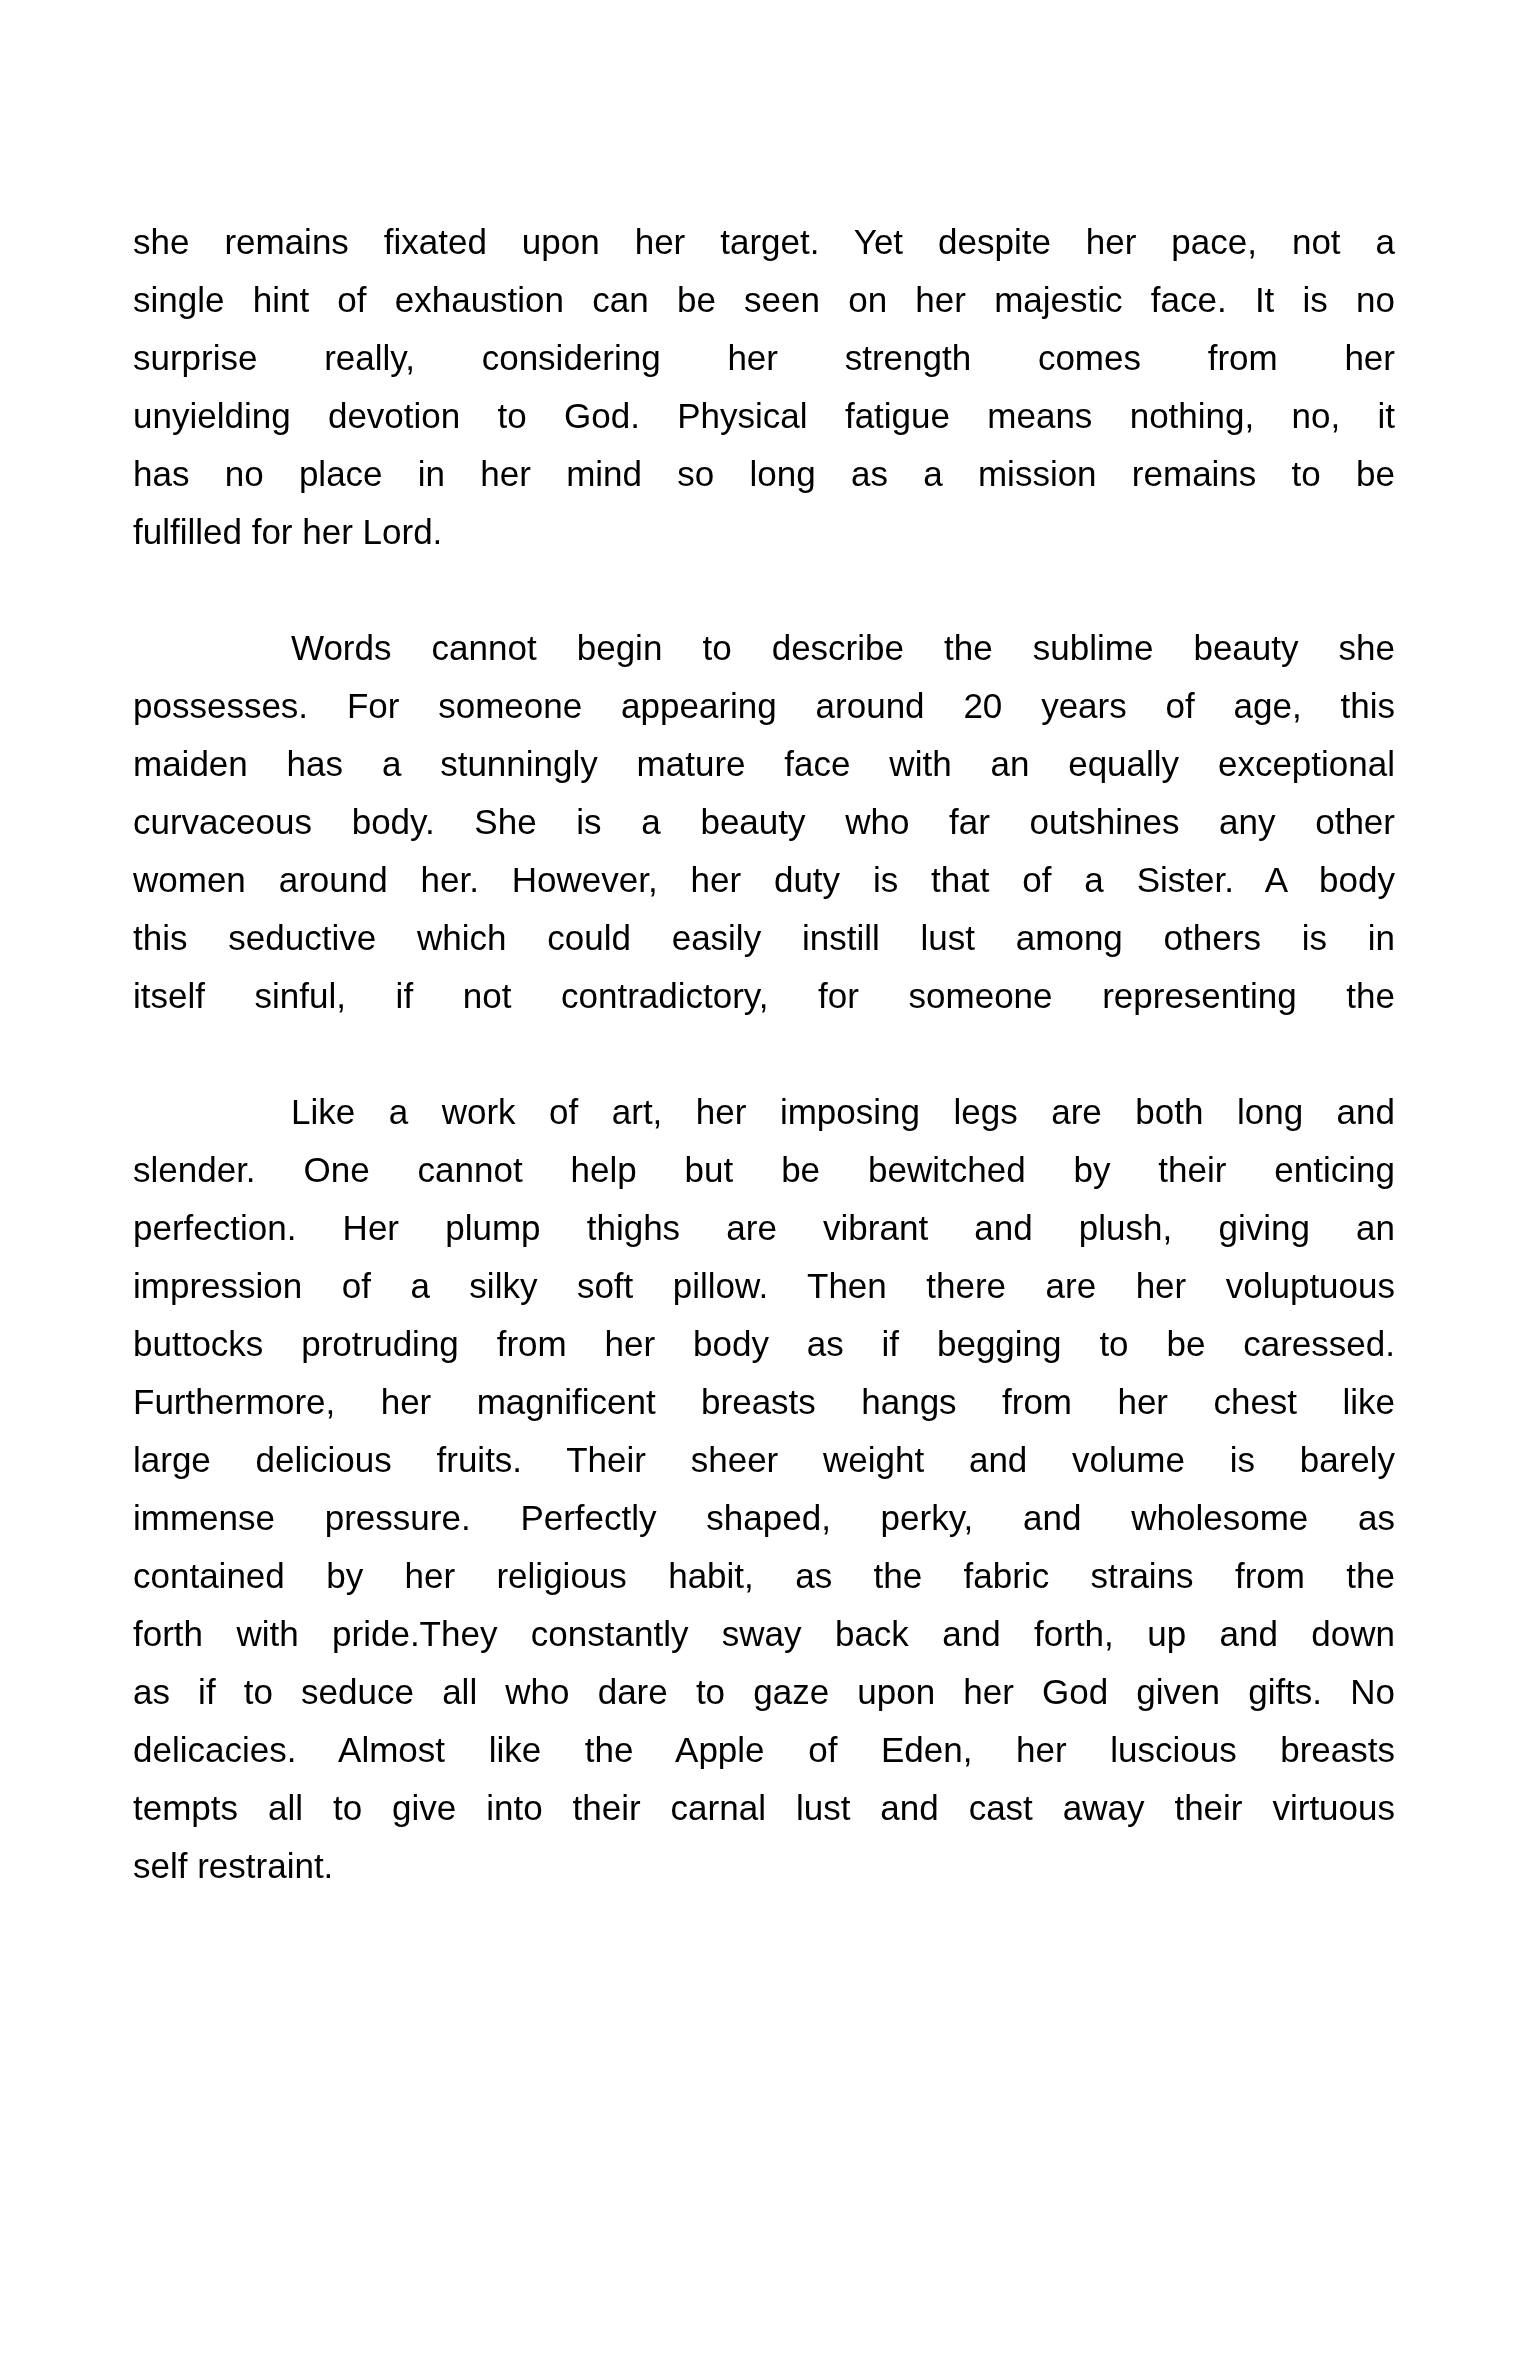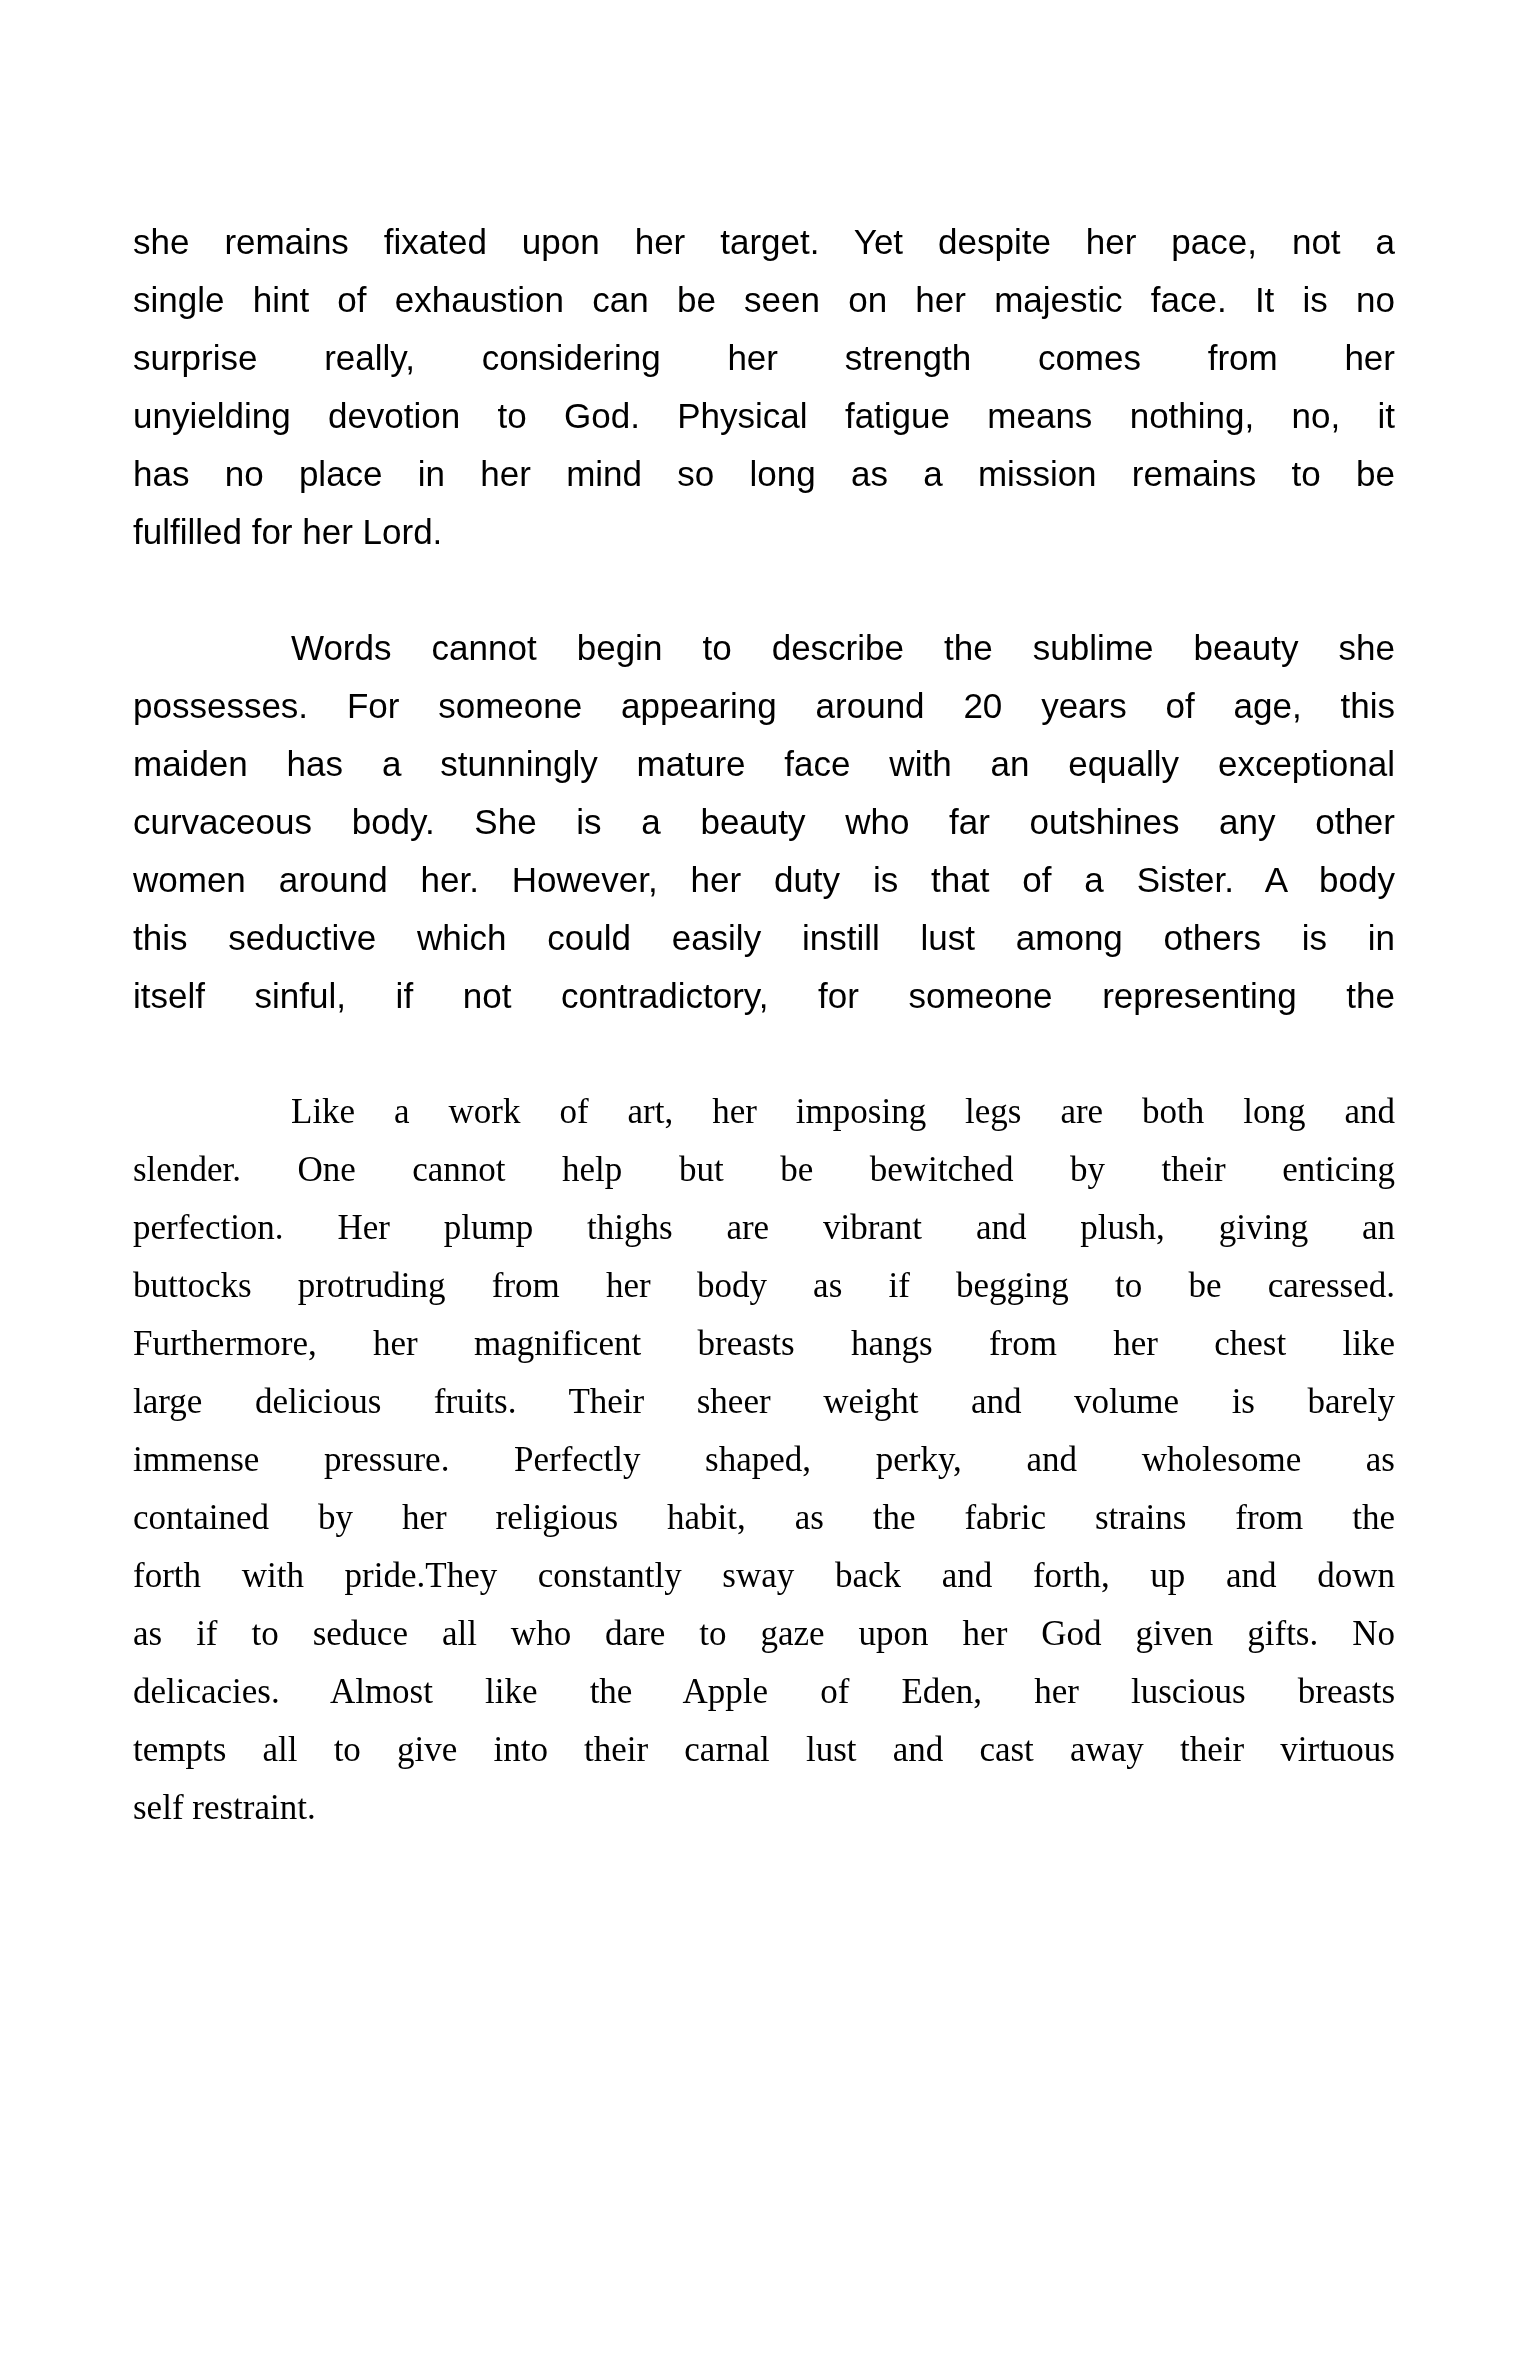--- a/index.html
+++ b/index.html
@@ -24,21 +24,20 @@
     font-size: 35px;
     line-height: 58px;
     font-weight: 400;
   }
   .paragraph {
     margin: 0 0 58px 0;
     padding: 0;
   }
   .paragraph:last-child {
     margin-bottom: 0;
-    font-family: Liberation Serif, serif;
   }
   .line {
     text-align: justify;
     text-align-last: justify;
     white-space: normal;
   }
   .line.last {
     text-align-last: left;
   }
   .line.indented {
@@ -64,20 +63,21 @@
         <div class="line">maiden has a stunningly mature face with an equally exceptional</div>
         <div class="line">curvaceous body. She is a beauty who far outshines any other</div>
         <div class="line">women around her. However, her duty is that of a Sister. A body</div>
         <div class="line">this seductive which could easily instill lust among others is in</div>
         <div class="line">itself sinful, if not contradictory, for someone representing the</div>
       </div>
     <div class="paragraph">
         <div class="line indented">Like a work of art, her imposing legs are both long and</div>
         <div class="line">slender. One cannot help but be bewitched by their enticing</div>
         <div class="line">perfection. Her plump thighs are vibrant and plush, giving an</div>
+        <div class="line">impression of a silky soft pillow. Then there are her voluptuous</div>
         <div class="line">buttocks protruding from her body as if begging to be caressed.</div>
         <div class="line">Furthermore, her magnificent breasts hangs from her chest like</div>
         <div class="line">large delicious fruits. Their sheer weight and volume is barely</div>
         <div class="line">immense pressure. Perfectly shaped, perky, and wholesome as</div>
         <div class="line">contained by her religious habit, as the fabric strains from the</div>
         <div class="line">forth with pride.They constantly sway back and forth, up and down</div>
         <div class="line">as if to seduce all who dare to gaze upon her God given gifts. No</div>
         <div class="line">delicacies. Almost like the Apple of Eden, her luscious breasts</div>
         <div class="line">tempts all to give into their carnal lust and cast away their virtuous</div>
         <div class="line last">self restraint.</div>

